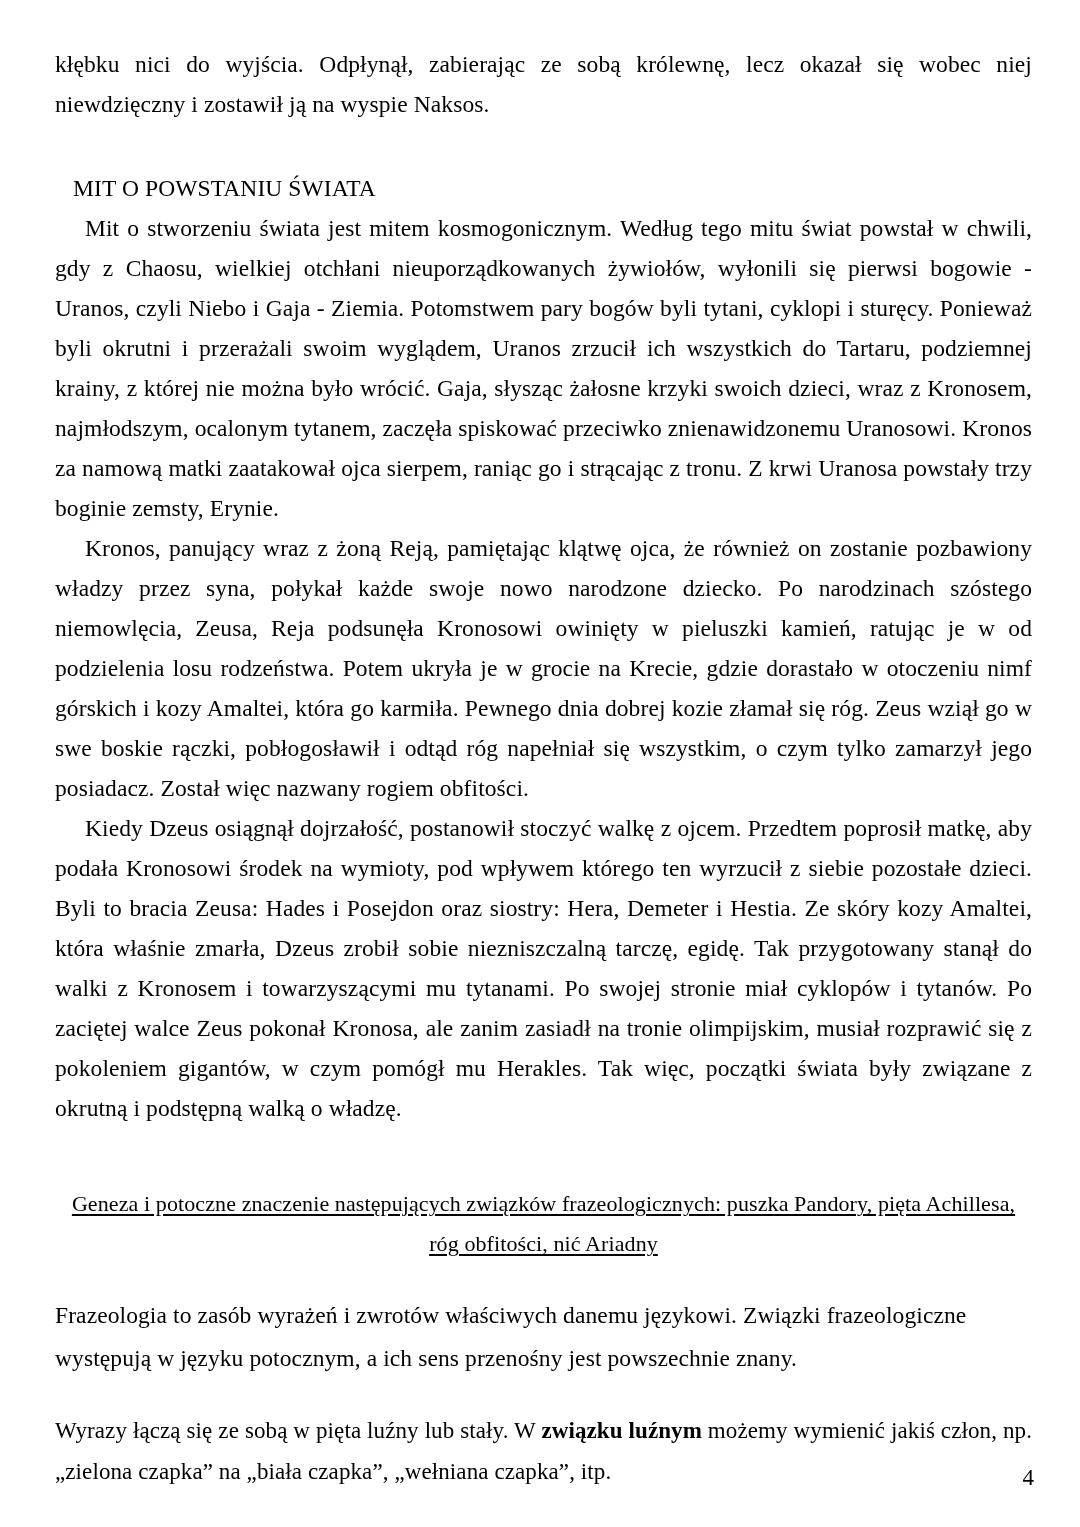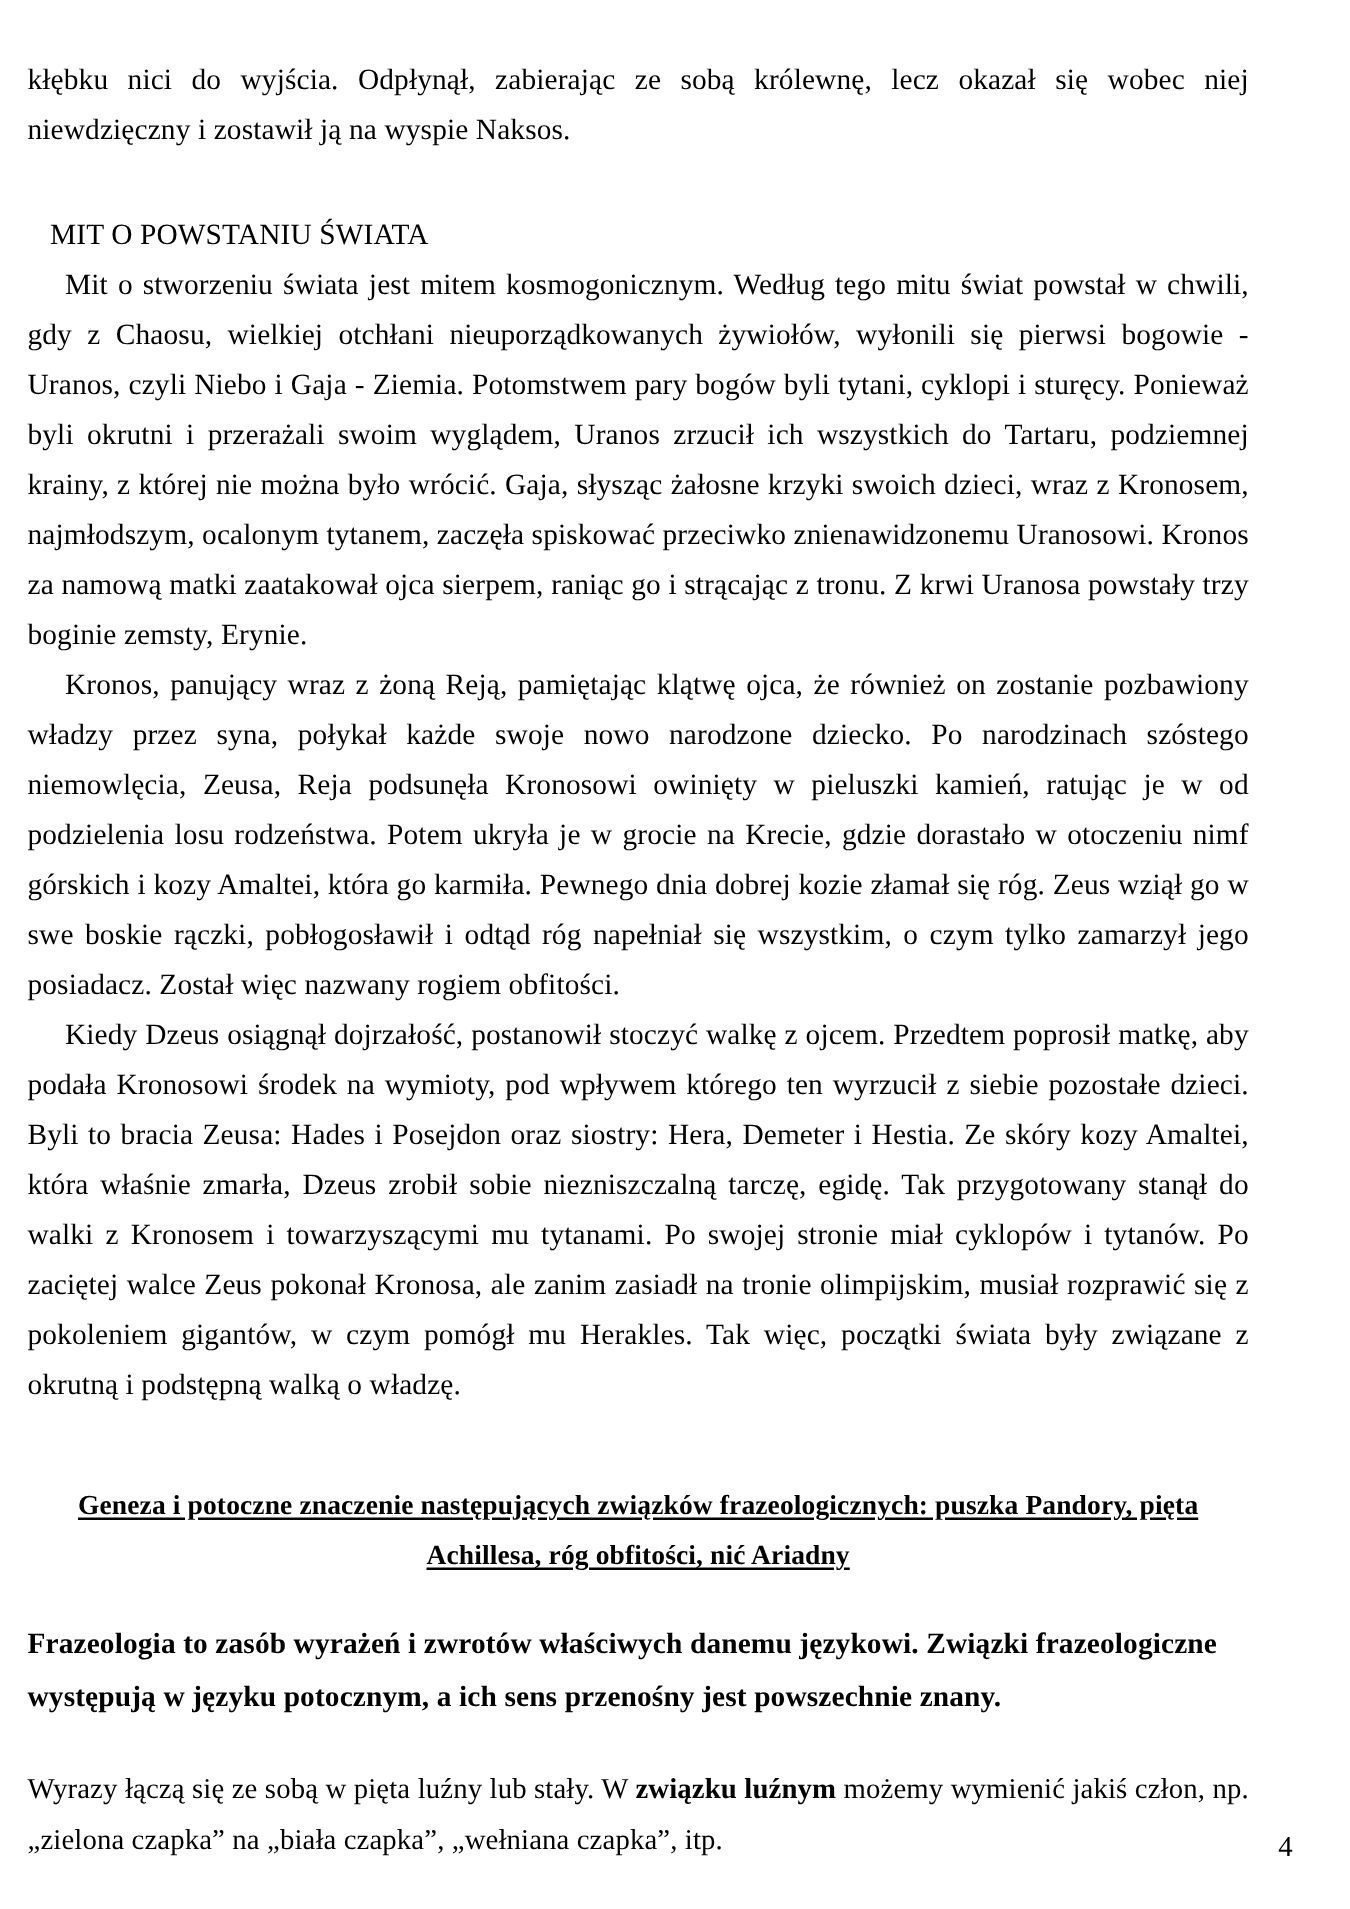--- a/index.html
+++ b/index.html
@@ -17,21 +17,21 @@
     overflow: hidden;
   }
 
   .page {
     position: absolute;
     left: 0;
     top: 0;
     width: 1080px;
     height: 1527px;
     box-sizing: border-box;
-    padding: 44px 48px 0 22px;
+    padding: 44px 48px 0 55px;
   }
 
   .content {
     width: 977px;
   }
 
   
   p {
     margin: 0;
     font-size: 23.5px;
@@ -60,35 +60,35 @@
     font-weight: normal;
     margin: 0;
     font-family: Liberation Serif, serif;
   }
 
   
   .topic-head {
     font-size: 22px;
     line-height: 40px;
     text-align: center;
-    font-weight: bold;
+    font-weight: normal;
     margin: 0;
     letter-spacing: 0.1px;
   }
   .topic-head .u {
     text-decoration: underline;
     text-underline-offset: 3px;
     text-decoration-thickness: 2px;
   }
 
   
   .bold-block {
     font-size: 23.5px;
     line-height: 43px;
-    font-weight: bold;
+    font-weight: normal;
     text-align: left;
     margin: 0;
   }
 
   
   .mixed {
     font-size: 23px;
     line-height: 41px;
     text-align: justify;
     margin: 0;

